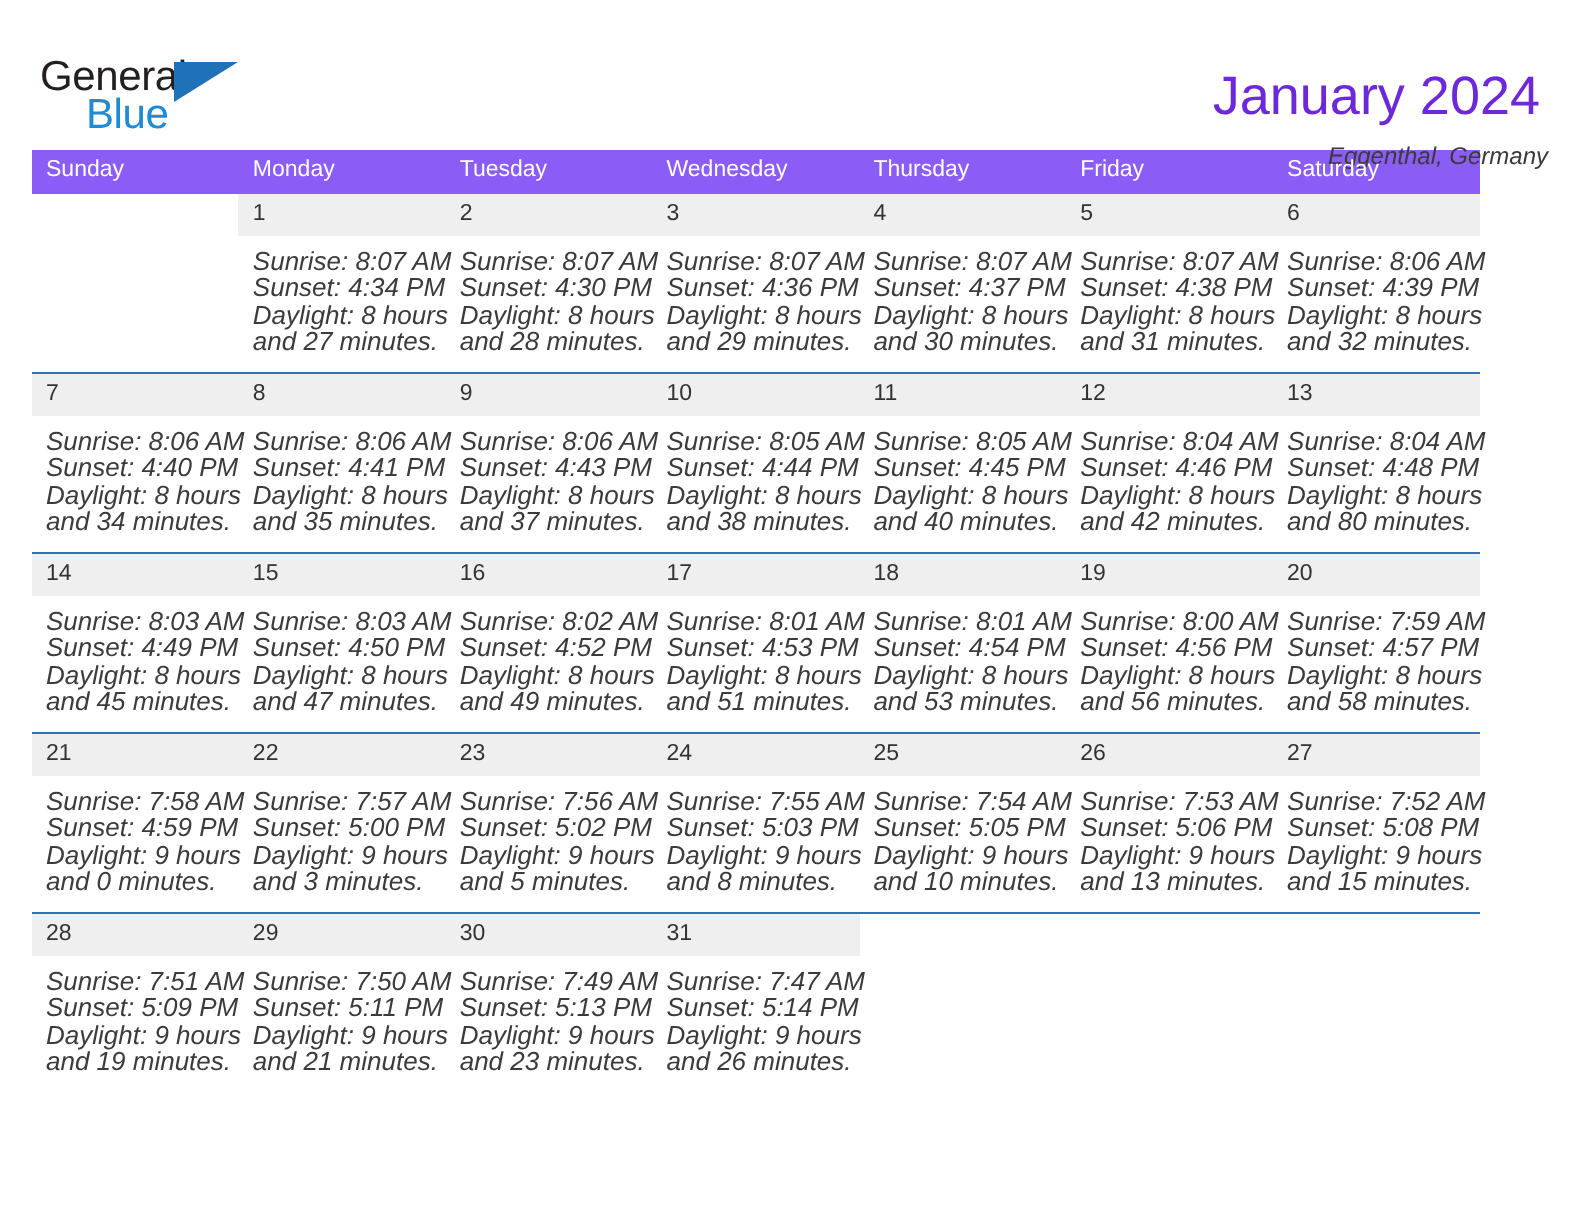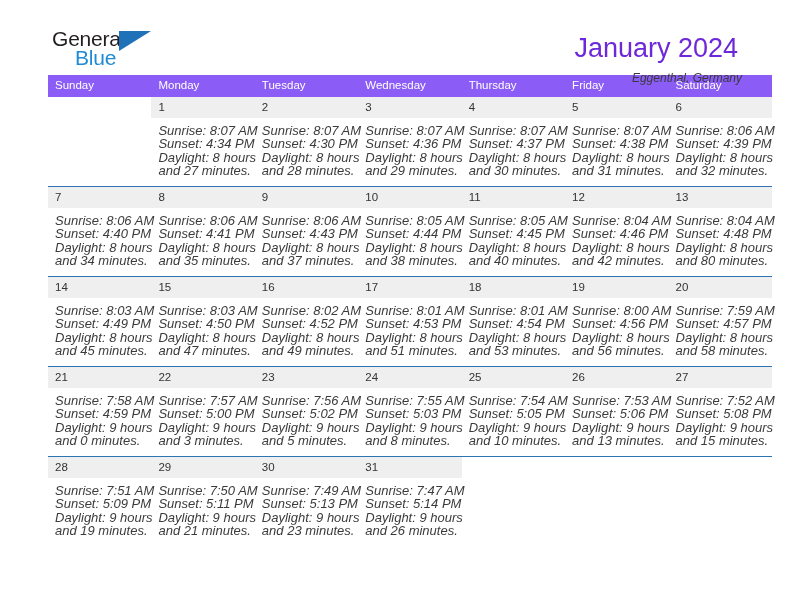--- a/index.html
+++ b/index.html
@@ -12,21 +12,21 @@
     height: 612px;
     font-family: "Liberation Sans", sans-serif;
     color: #333333;
     overflow: hidden;
   }
   .page {
     position: relative;
     width: 792px;
     height: 452px;
     box-sizing: border-box;
-    padding: 0 48px;
+    padding: 0 16px;
   }
 
   
   .masthead {
     display: flex;
     align-items: flex-start;
     justify-content: space-between;
     padding-top: 28px;
     height: 72px;
     box-sizing: border-box;

